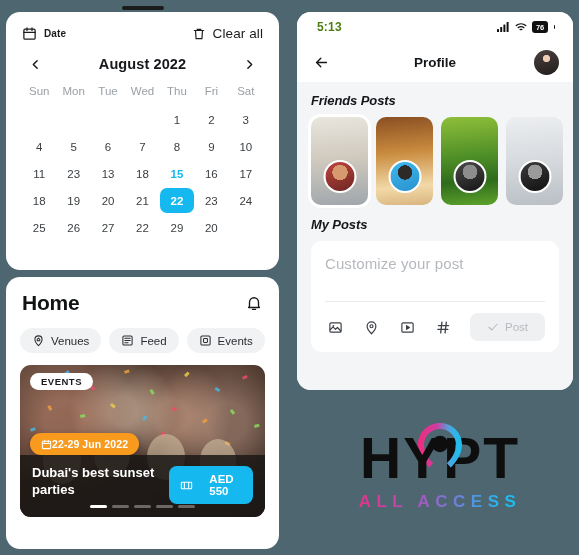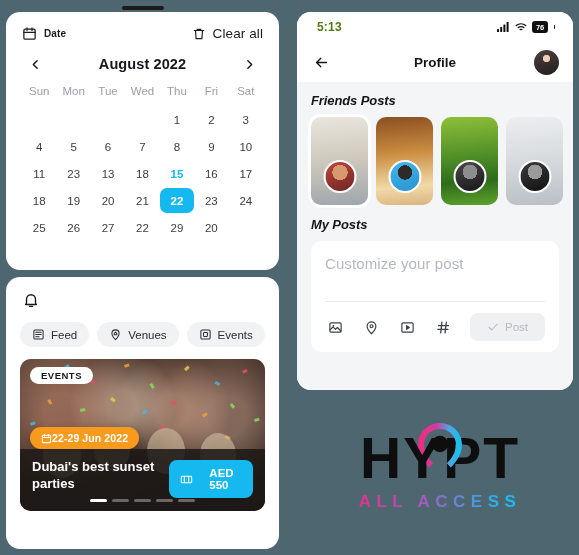--- a/index.html
+++ b/index.html
@@ -278,46 +278,47 @@
         <div class="dcell">29</div>
         <div class="dcell">20</div>
         <div class="dcell empty"></div>
       </div>
     </div>
 </div>
 
 <div class="card" id="home-card">
 
   <div class="home-top">
+    <div class="home-title">Home</div>
     <span class="ico">
       <svg width="18" height="18" viewBox="0 0 24 24" fill="none" stroke="#16181c" stroke-width="1.8" stroke-linecap="round" stroke-linejoin="round">
         <path d="M18 16v-5a6 6 0 1 0-12 0v5l-1.2 2h14.4L18 16z"></path>
           <path d="M10 20.5h4"></path>
       </svg>
     </span>
   </div>
 
   <div class="chips" id="home-chips">
+      <div class="chip">
+        <span class="ico">
+          <svg width="13" height="13" viewBox="0 0 24 24" fill="none" stroke="#2a2d31" stroke-width="1.9" stroke-linecap="round" stroke-linejoin="round">
+            <path d="M12 21.5s6.6-6.7 6.6-11.4A6.6 6.6 0 0 0 5.4 10c0 4.8 6.6 11.5 6.6 11.5z"></path>
+            <path d="M9.6 9.8l2.4-2.4 2.4 2.4v2.6H9.6z"></path>
+          </svg>
+        </span>
+        <span>Venues</span>
+      </div>
       <div class="chip">
         <span class="ico">
           <svg width="13" height="13" viewBox="0 0 24 24" fill="none" stroke="#2a2d31" stroke-width="1.9" stroke-linecap="round" stroke-linejoin="round">
             <rect x="3.5" y="3.5" width="17" height="17" rx="2.2"></rect>
             <path d="M7 8h10M7 12h10M7 16h6"></path>
           </svg>
         </span>
         <span>Feed</span>
-      </div>
-      <div class="chip">
-        <span class="ico">
-          <svg width="13" height="13" viewBox="0 0 24 24" fill="none" stroke="#2a2d31" stroke-width="1.9" stroke-linecap="round" stroke-linejoin="round">
-            <path d="M12 21.5s6.6-6.7 6.6-11.4A6.6 6.6 0 0 0 5.4 10c0 4.8 6.6 11.5 6.6 11.5z"></path>
-            <path d="M9.6 9.8l2.4-2.4 2.4 2.4v2.6H9.6z"></path>
-          </svg>
-        </span>
-        <span>Venues</span>
       </div>
       <div class="chip">
         <span class="ico">
           <svg width="13" height="13" viewBox="0 0 24 24" fill="none" stroke="#2a2d31" stroke-width="1.9" stroke-linejoin="round">
             <rect x="3.5" y="3.5" width="17" height="17" rx="2.2"></rect>
             <rect x="8.4" y="8.4" width="7.2" height="7.2" rx="1.2"></rect>
           </svg>
         </span>
         <span>Events</span>
       </div>

